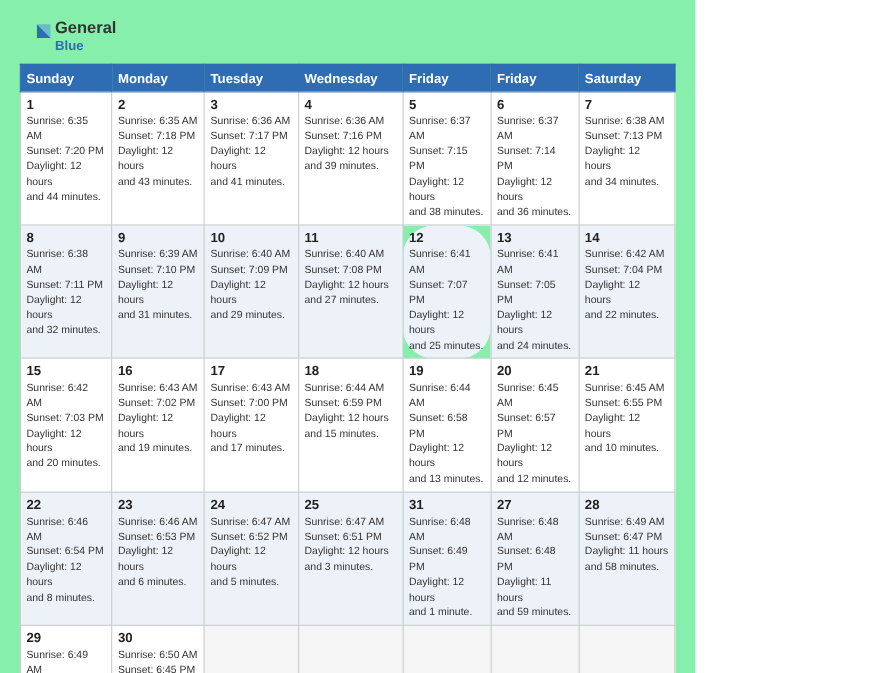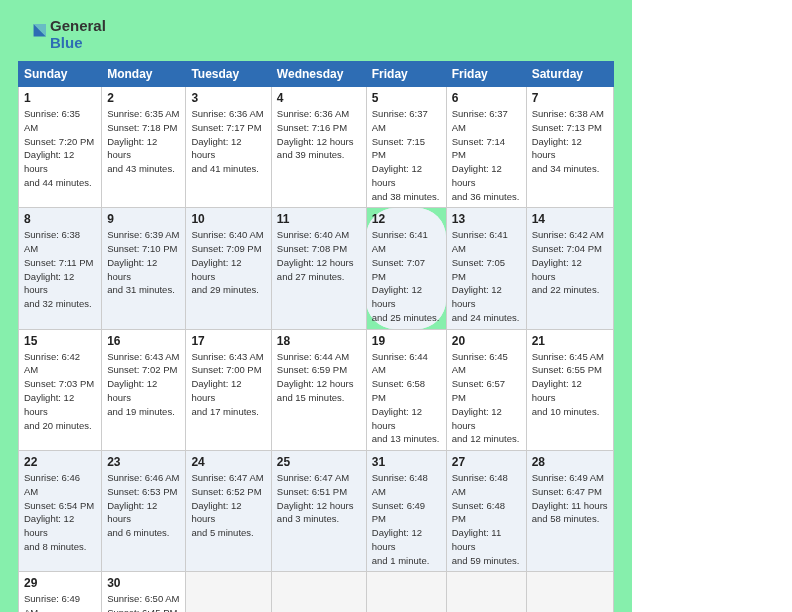--- a/index.html
+++ b/index.html
@@ -31,21 +31,21 @@
       display: flex;
       flex-direction: column;
       line-height: 1.1;
     }
     .logo-general {
       font-size: 15px;
       font-weight: bold;
       color: #333;
     }
     .logo-blue {
-      font-size: 15px;
+      font-size: 12px;
       font-weight: bold;
       color: #2e6db4;
     }
     .logo-icon {
       width: 28px;
       height: 28px;
     }
     .title-block {
       text-align: right;
     }

